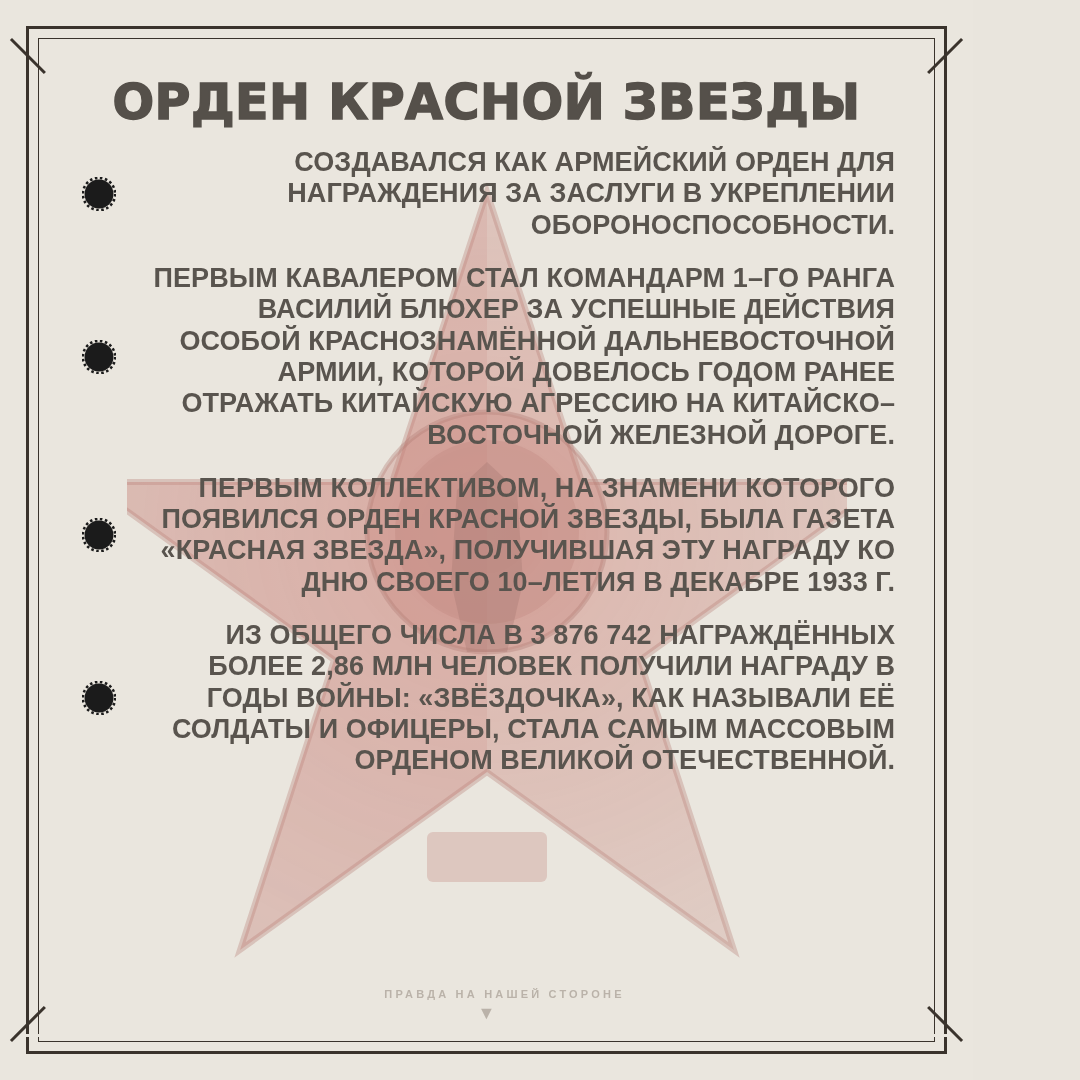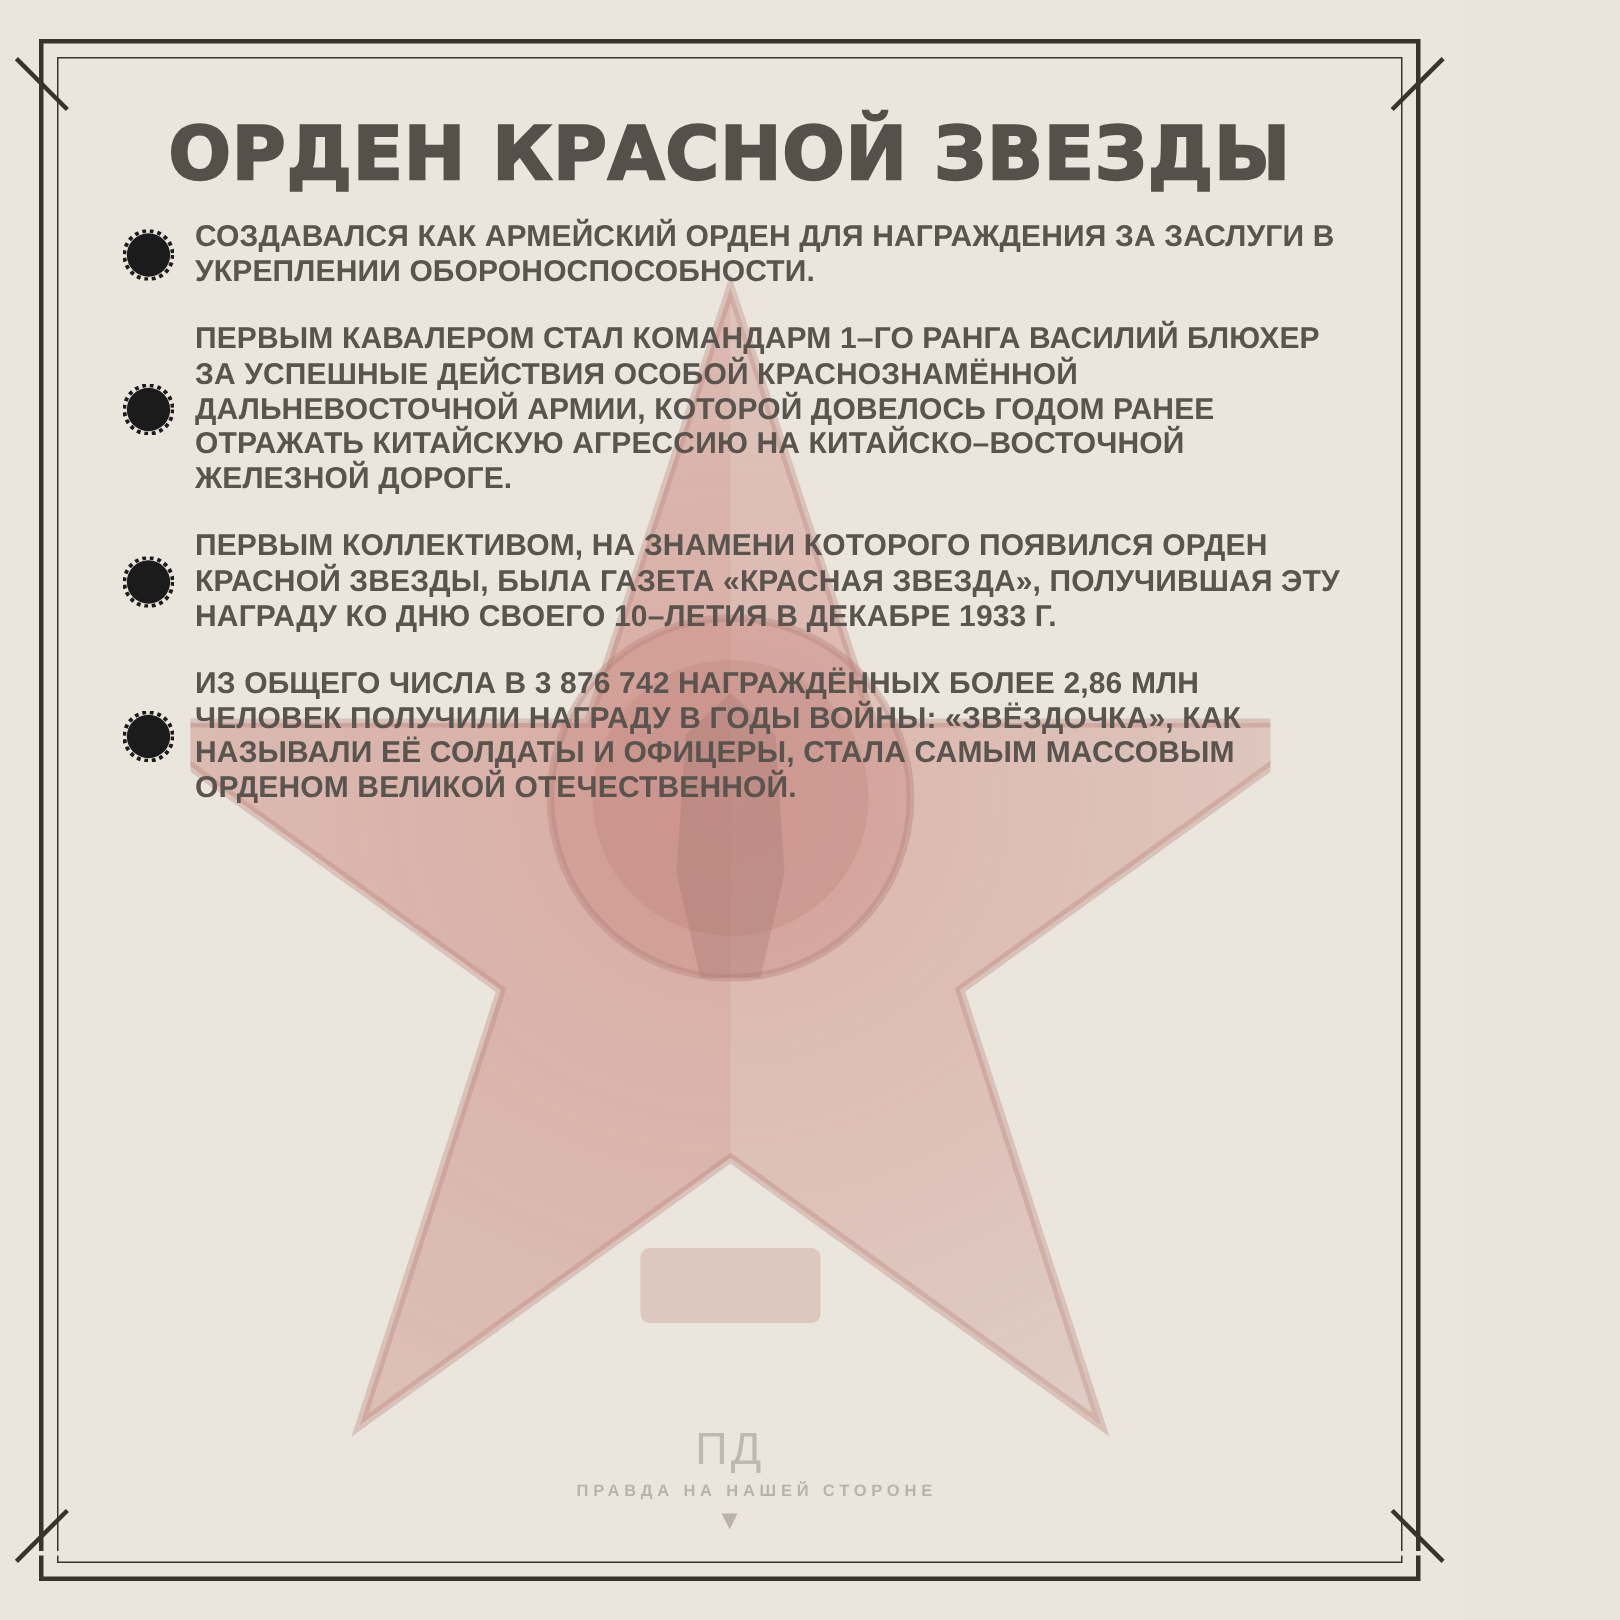--- a/index.html
+++ b/index.html
@@ -123,25 +123,26 @@
     width: 34px;
     height: 34px;
     margin-right: 14px;
     position: relative;
   }
   .bullet svg { display:block; width:100%; height:100%; }
 
   .fact-text {
     font-family: "Liberation Sans", sans-serif;
     font-weight: 700;
-    font-size: 20px;
+    font-size: 27px;
     line-height: 1.16;
     color: #59544e;
     text-transform: uppercase;
     letter-spacing: 0.1px;
+    text-align: right;
   }
 
   
   .watermark {
     position: absolute;
     left: 50%;
     bottom: 58px;
     transform: translateX(-50%);
     text-align: center;
     color: #b2aaa0;
@@ -256,18 +257,17 @@
             <circle cx="20" cy="20" r="19" fill="none" stroke="#1b1b1b" stroke-width="3" stroke-dasharray="3 3"></circle>
           </svg>
         </span>
         <span class="fact-text">ИЗ ОБЩЕГО ЧИСЛА В 3 876 742 НАГРАЖДЁННЫХ БОЛЕЕ 2,86 МЛН ЧЕЛОВЕК ПОЛУЧИЛИ НАГРАДУ В ГОДЫ ВОЙНЫ: «ЗВЁЗДОЧКА», КАК НАЗЫВАЛИ ЕЁ СОЛДАТЫ И ОФИЦЕРЫ, СТАЛА САМЫМ МАССОВЫМ ОРДЕНОМ ВЕЛИКОЙ ОТЕЧЕСТВЕННОЙ.</span>
       </li>
 
     </ul>
   </div>
 
   <div class="watermark">
-    <div class="wm-mark">ПД</div>
     <div class="wm-text">ПРАВДА НА НАШЕЙ СТОРОНЕ</div>
     <div class="wm-chevron">▼</div>
   </div>
 
 </div>
 
 </body></html>

